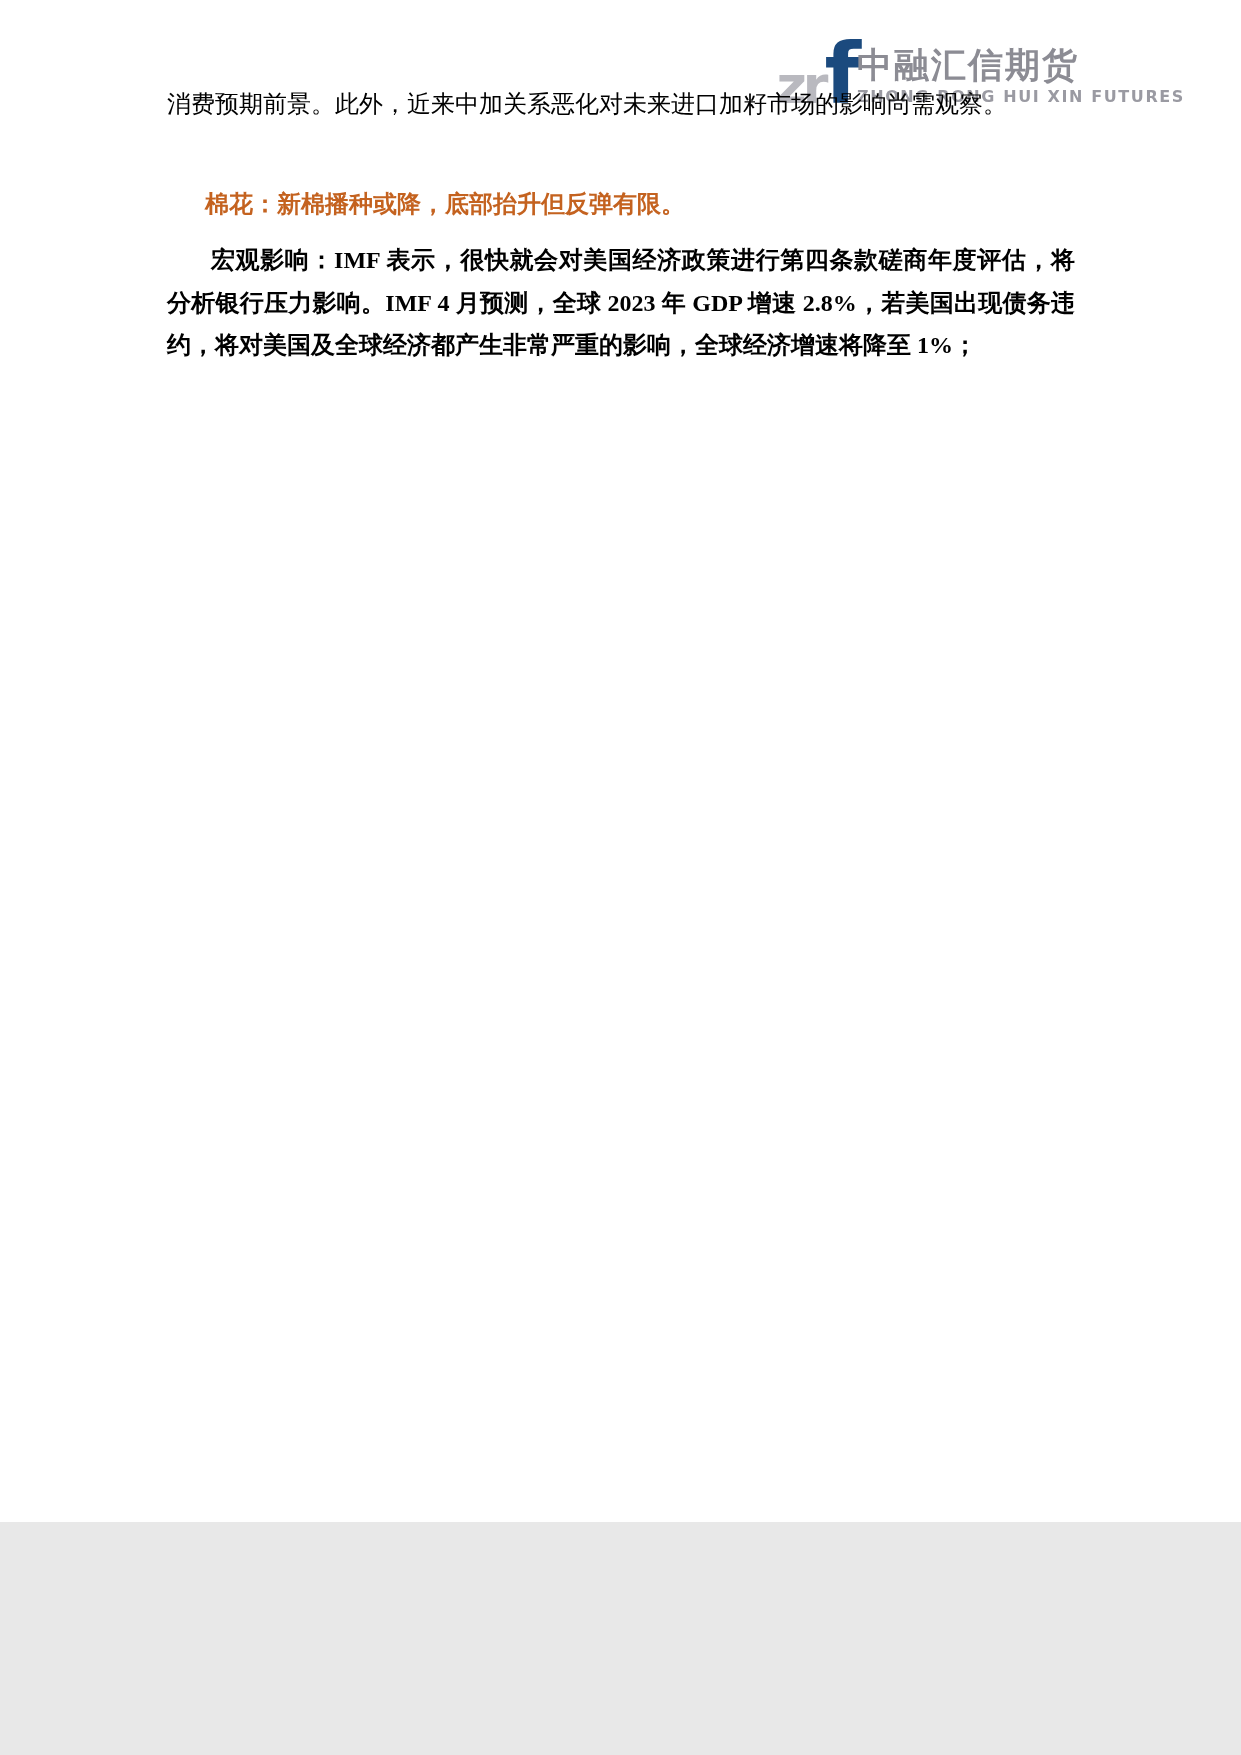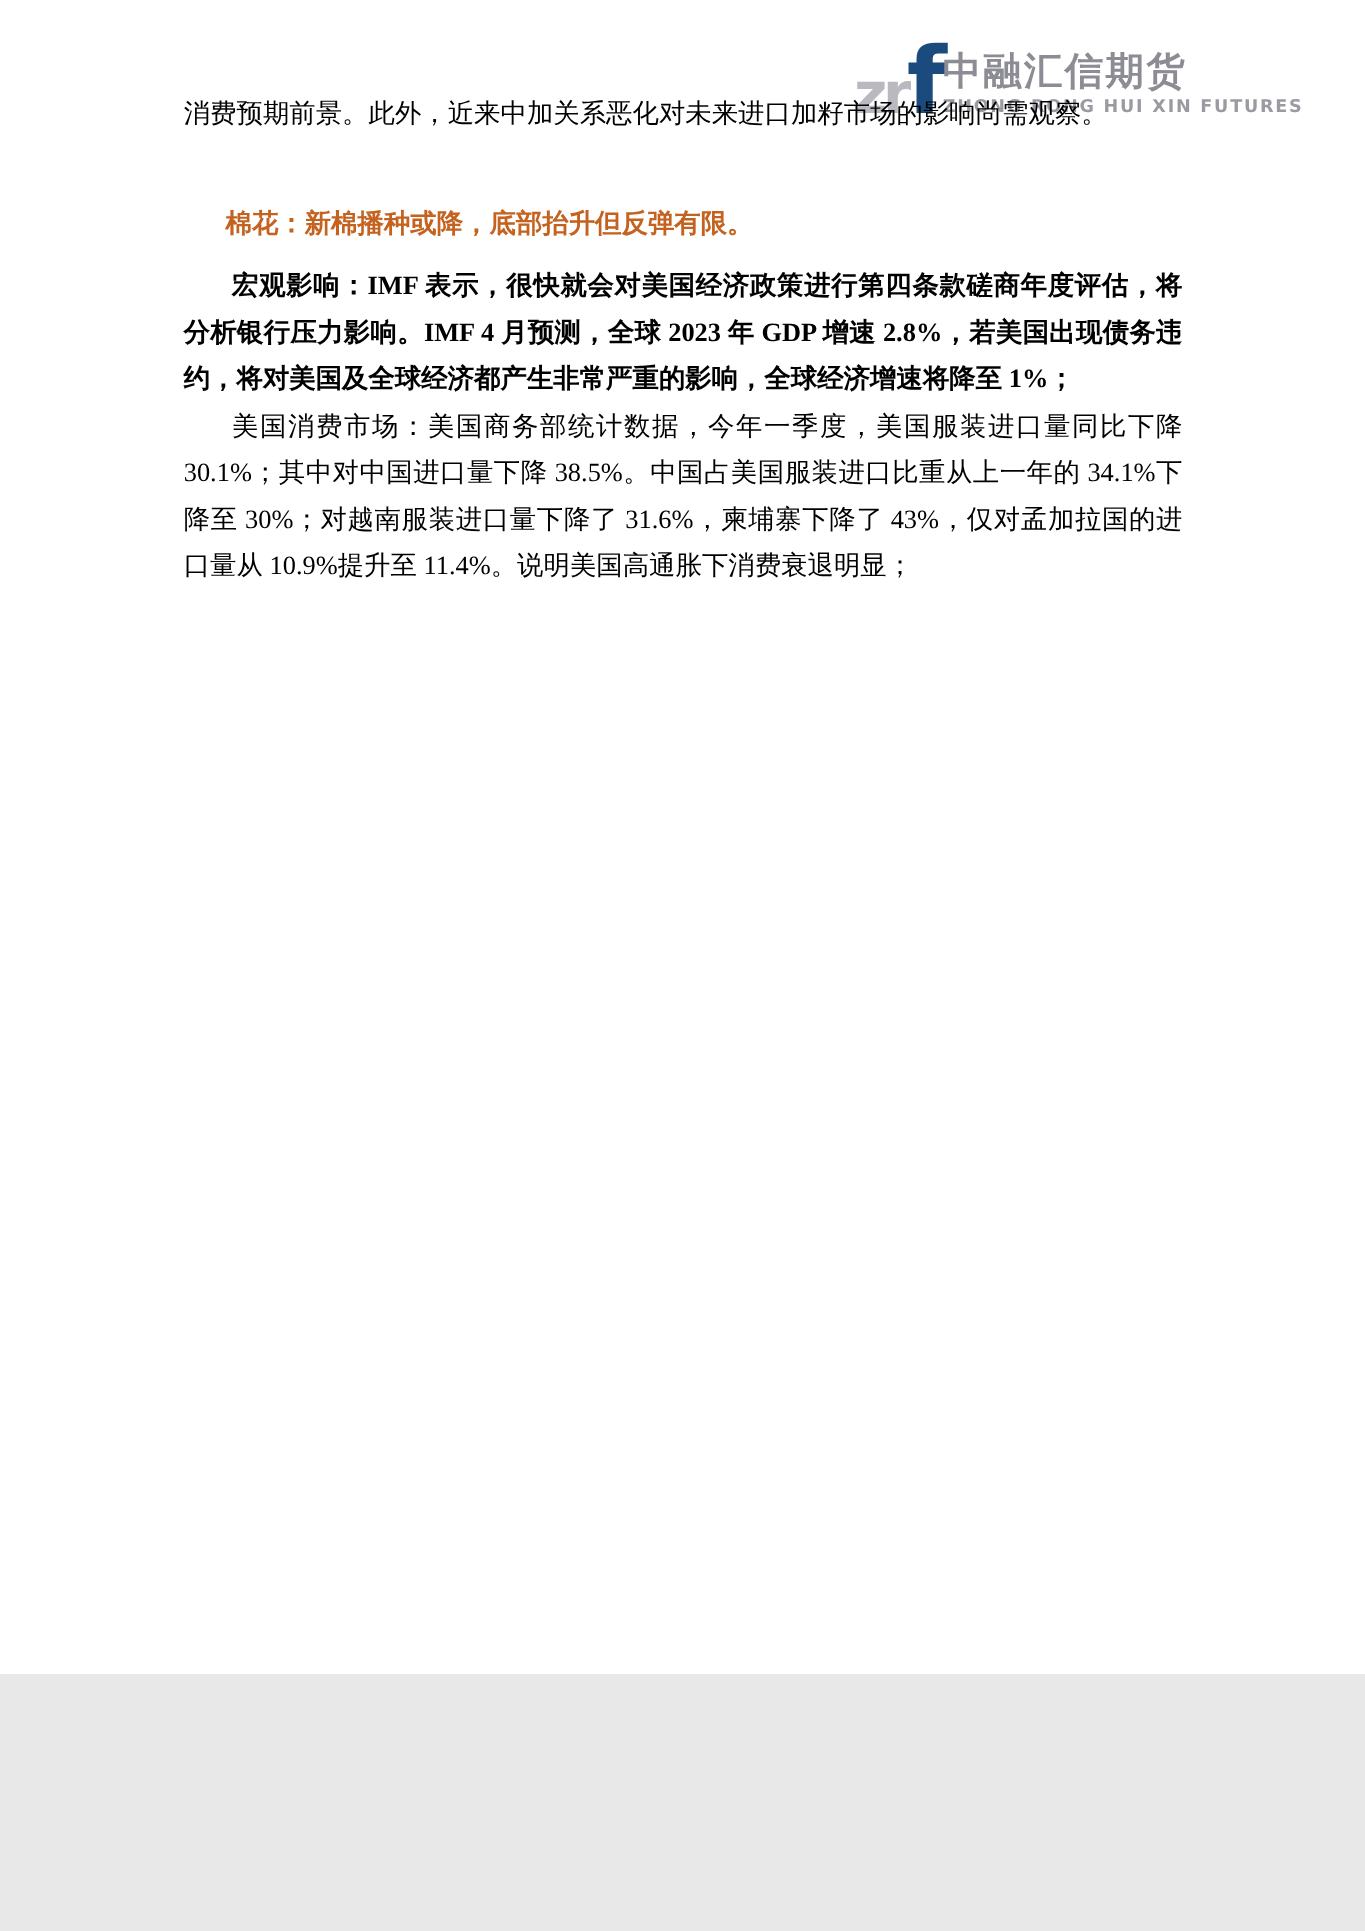--- a/index.html
+++ b/index.html
@@ -108,18 +108,17 @@
     <div class="logo-text">
       <span class="logo-cn">中融汇信期货</span>
       <span class="logo-en">ZHONG RONG HUI XIN FUTURES</span>
     </div>
   </div>
 
   <div class="content">
     <p class="continuation">消费预期前景。此外，近来中加关系恶化对未来进口加籽市场的影响尚需观察。</p>
     <p class="section-heading">棉花：新棉播种或降，底部抬升但反弹有限。</p>
     <p class="para first">宏观影响：IMF 表示，很快就会对美国经济政策进行第四条款磋商年度评估，将分析银行压力影响。IMF 4 月预测，全球 2023 年 GDP 增速 2.8%，若美国出现债务违约，将对美国及全球经济都产生非常严重的影响，全球经济增速将降至 1%；</p>
-    <p class="para">美国消费市场：美国商务部统计数据，今年一季度，美国服装进口量同比下降 30.1%；其中对中国进口量下降 38.5%。中国占美国服装进口比重从上一年的 34.1%下降至 30%；对越南服装进口量下降了 31.6%，柬埔寨下降了 43%，仅对孟加拉国的进口量从 10.9%提升至 11.4%。说明美国高通胀下消费衰退明显；</p>
   </div>
 
   <div class="footer">请务必阅读正文之后的免责声明</div>
 
 </div>
 
 </body></html>

